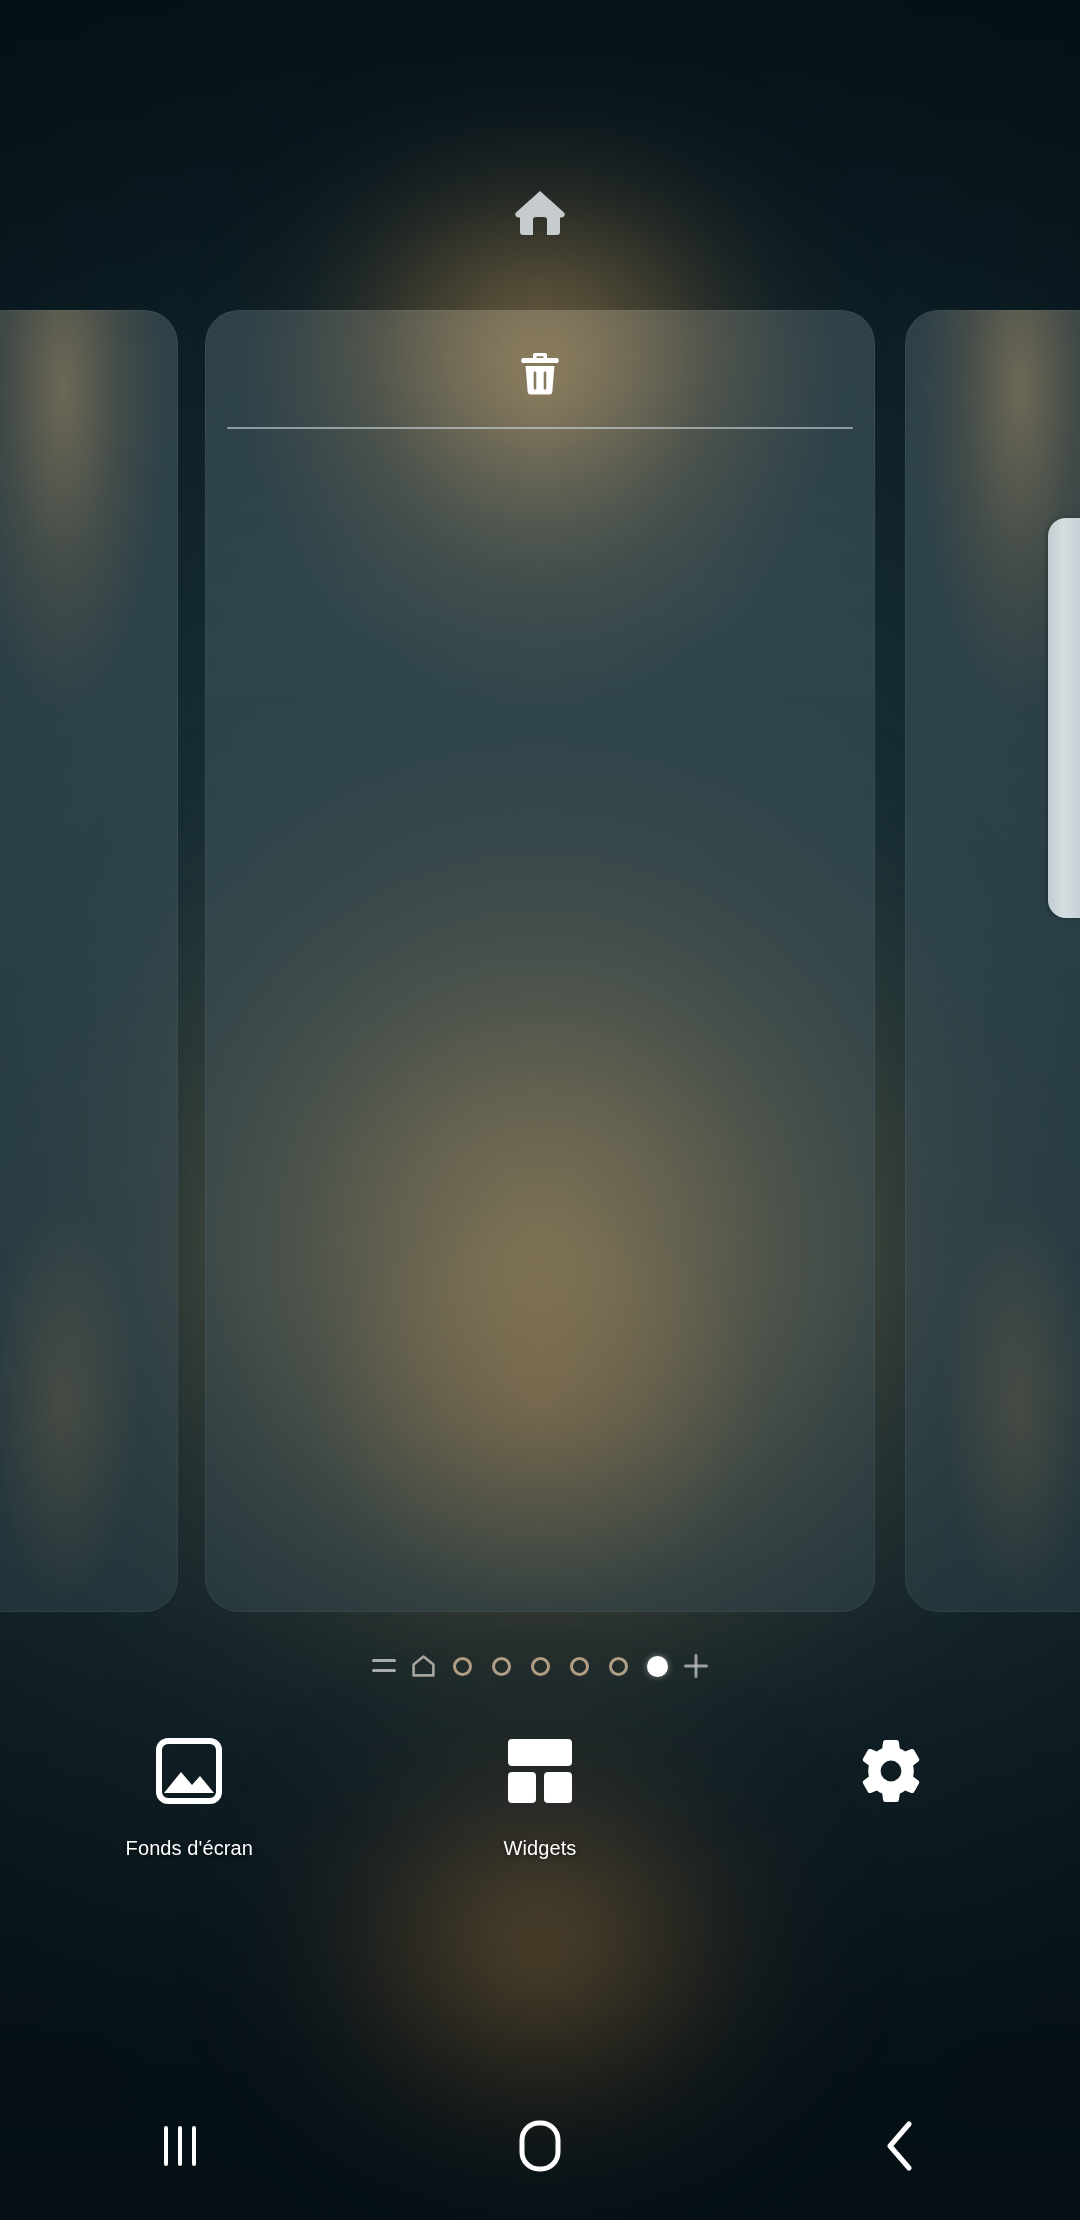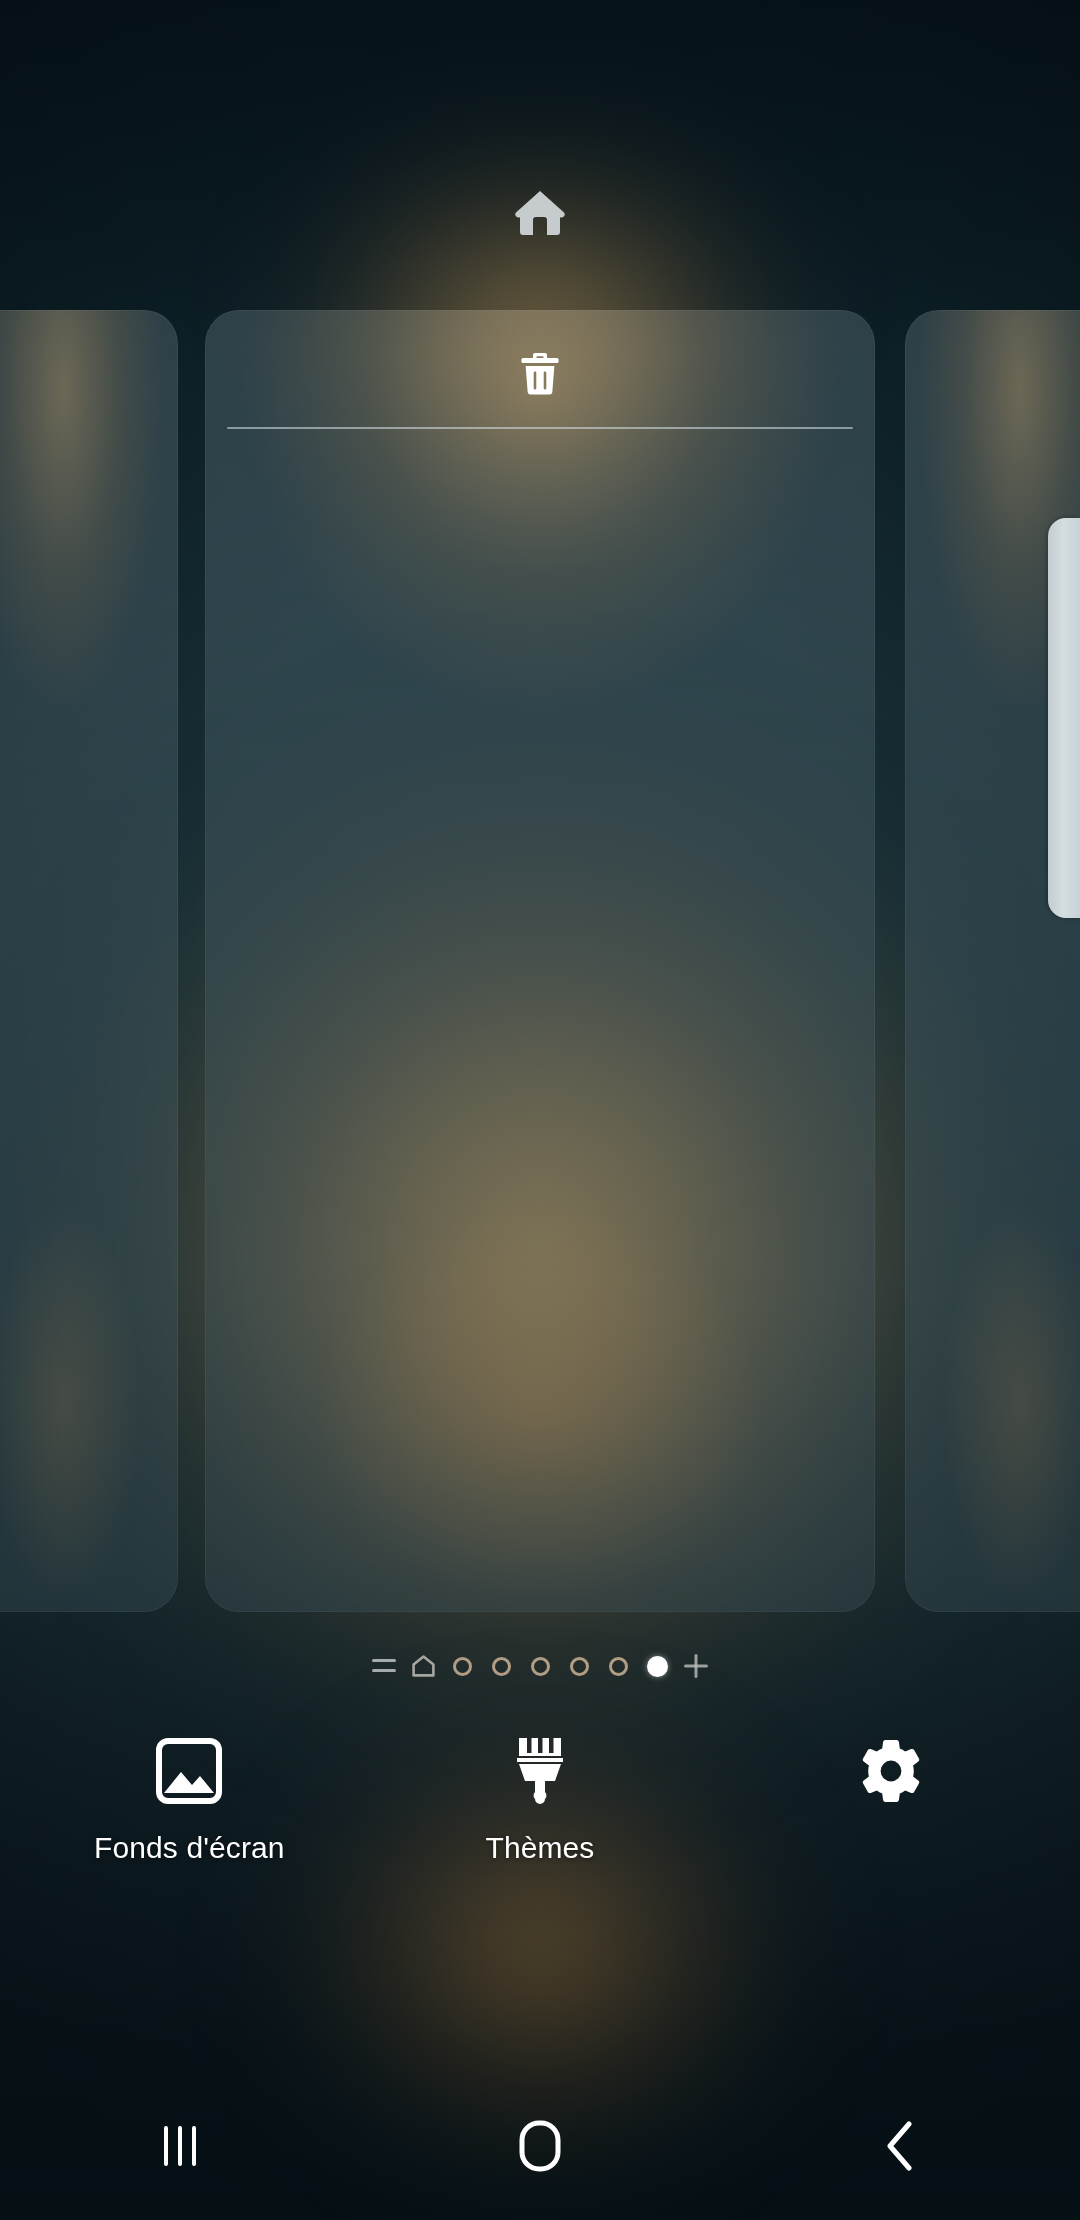--- a/index.html
+++ b/index.html
@@ -210,21 +210,21 @@
   .action-icon {
     height: 78px;
     display: flex;
     align-items: center;
     justify-content: center;
   }
   .action-icon svg { display: block; }
   .action-label {
     margin-top: 19px;
     color: #ffffff;
-    font-size: 30px;
+    font-size: 20px;
     line-height: 38px;
     text-align: center;
     letter-spacing: 0.1px;
     text-shadow: 0 1px 4px rgba(0,0,0,0.55);
     white-space: pre-line;
   }
 
   
   .navbar {
     position: absolute;
@@ -343,35 +343,31 @@
     <div class="action">
       <div class="action-icon">
         <svg width="66" height="66" viewBox="0 0 66 66" aria-hidden="true">
           <rect x="3" y="3" width="60" height="60" rx="9" fill="none" stroke="#ffffff" stroke-width="6"></rect>
           <path d="M8 55 L25 34 L36 47 L44 38 L58 55 Z" fill="#ffffff"></path>
         </svg>
       </div>
       <div class="action-label">Fonds d'écran</div>
     </div>
 
+
     <div class="action">
       <div class="action-icon">
-        <svg width="62" height="70" viewBox="0 0 62 70" aria-hidden="true">
-          <path d="M10 2 L52 2 L52 20 L10 20 Z" fill="#ffffff"></path>
-          <rect x="18" y="2" width="4.5" height="15" fill="#24282a"></rect>
-          <rect x="29" y="2" width="4.5" height="15" fill="#24282a"></rect>
-          <rect x="40" y="2" width="4.5" height="15" fill="#24282a"></rect>
-          <rect x="8" y="22" width="46" height="4" fill="#ffffff"></rect>
-          <path d="M10 28 L52 28 L46 45 L16 45 Z" fill="#ffffff"></path>
-          <path d="M26 45 L36 45 L36 56 A5 5 0 0 1 36 63 A5 5 0 0 1 26 63 A5 5 0 0 1 26 56 Z" fill="#ffffff"></path>
+        <svg width="64" height="64" viewBox="0 0 64 64" aria-hidden="true">
+          <rect x="0" y="0" width="64" height="27" rx="4" fill="#ffffff"></rect>
+          <rect x="0" y="33" width="28" height="31" rx="4" fill="#ffffff"></rect>
+          <rect x="36" y="33" width="28" height="31" rx="4" fill="#ffffff"></rect>
         </svg>
       </div>
-      <div class="action-label">Thèmes</div>
-    </div>
-
+      <div class="action-label">Widgets</div>
+    </div>
 
     <div class="action">
       <div class="action-icon">
         <svg width="66" height="66" viewBox="0 0 66 66" aria-hidden="true">
           <path d="M27.4 2 A2.4 2.4 0 0 0 25.1 4 L24.2 10.5 A23 23 0 0 0 18.8 13.6 L12.8 11.1 A2.4 2.4 0 0 0 9.9 12.1 L5.1 20.4 A2.4 2.4 0 0 0 5.7 23.4 L10.9 27.5 A23 23 0 0 0 10.9 38.5 L5.7 42.6 A2.4 2.4 0 0 0 5.1 45.6 L9.9 53.9 A2.4 2.4 0 0 0 12.8 54.9 L18.8 52.4 A23 23 0 0 0 24.2 55.5 L25.1 62 A2.4 2.4 0 0 0 27.4 64 L38.6 64 A2.4 2.4 0 0 0 40.9 62 L41.8 55.5 A23 23 0 0 0 47.2 52.4 L53.2 54.9 A2.4 2.4 0 0 0 56.1 53.9 L60.9 45.6 A2.4 2.4 0 0 0 60.3 42.6 L55.1 38.5 A23 23 0 0 0 55.1 27.5 L60.3 23.4 A2.4 2.4 0 0 0 60.9 20.4 L56.1 12.1 A2.4 2.4 0 0 0 53.2 11.1 L47.2 13.6 A23 23 0 0 0 41.8 10.5 L40.9 4 A2.4 2.4 0 0 0 38.6 2 Z M33 22.6 A10.4 10.4 0 1 1 33 43.4 A10.4 10.4 0 1 1 33 22.6 Z" fill="#ffffff"></path>
         </svg>
       </div>
     </div>
   </div>
 

